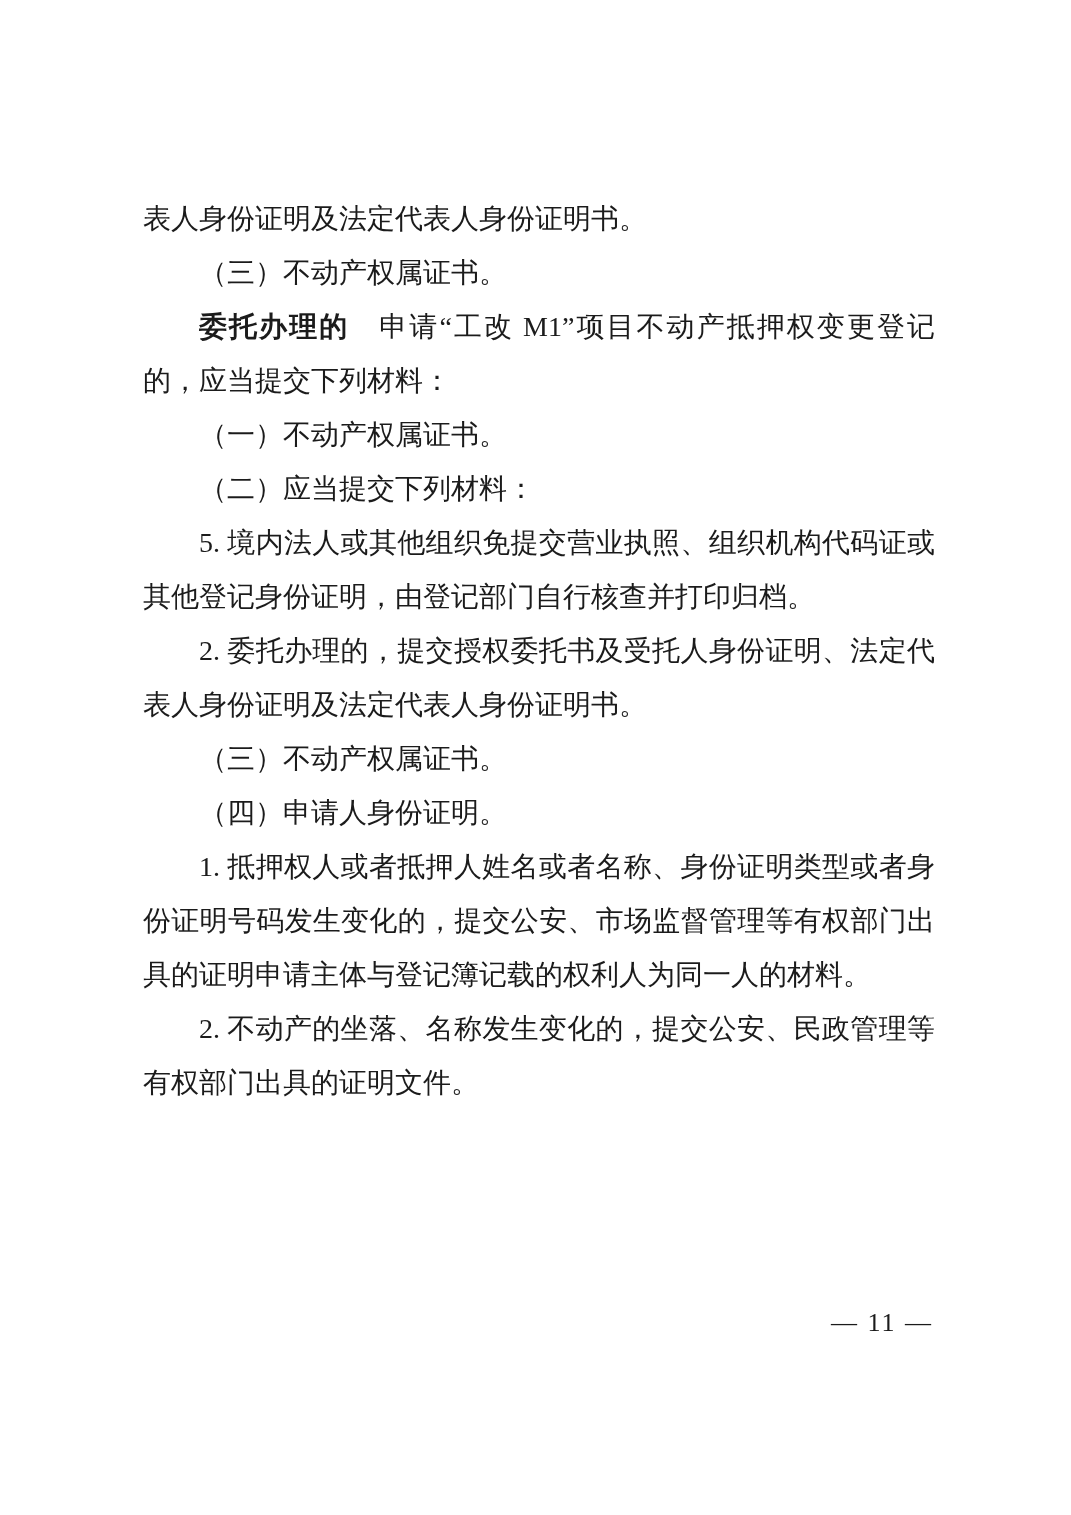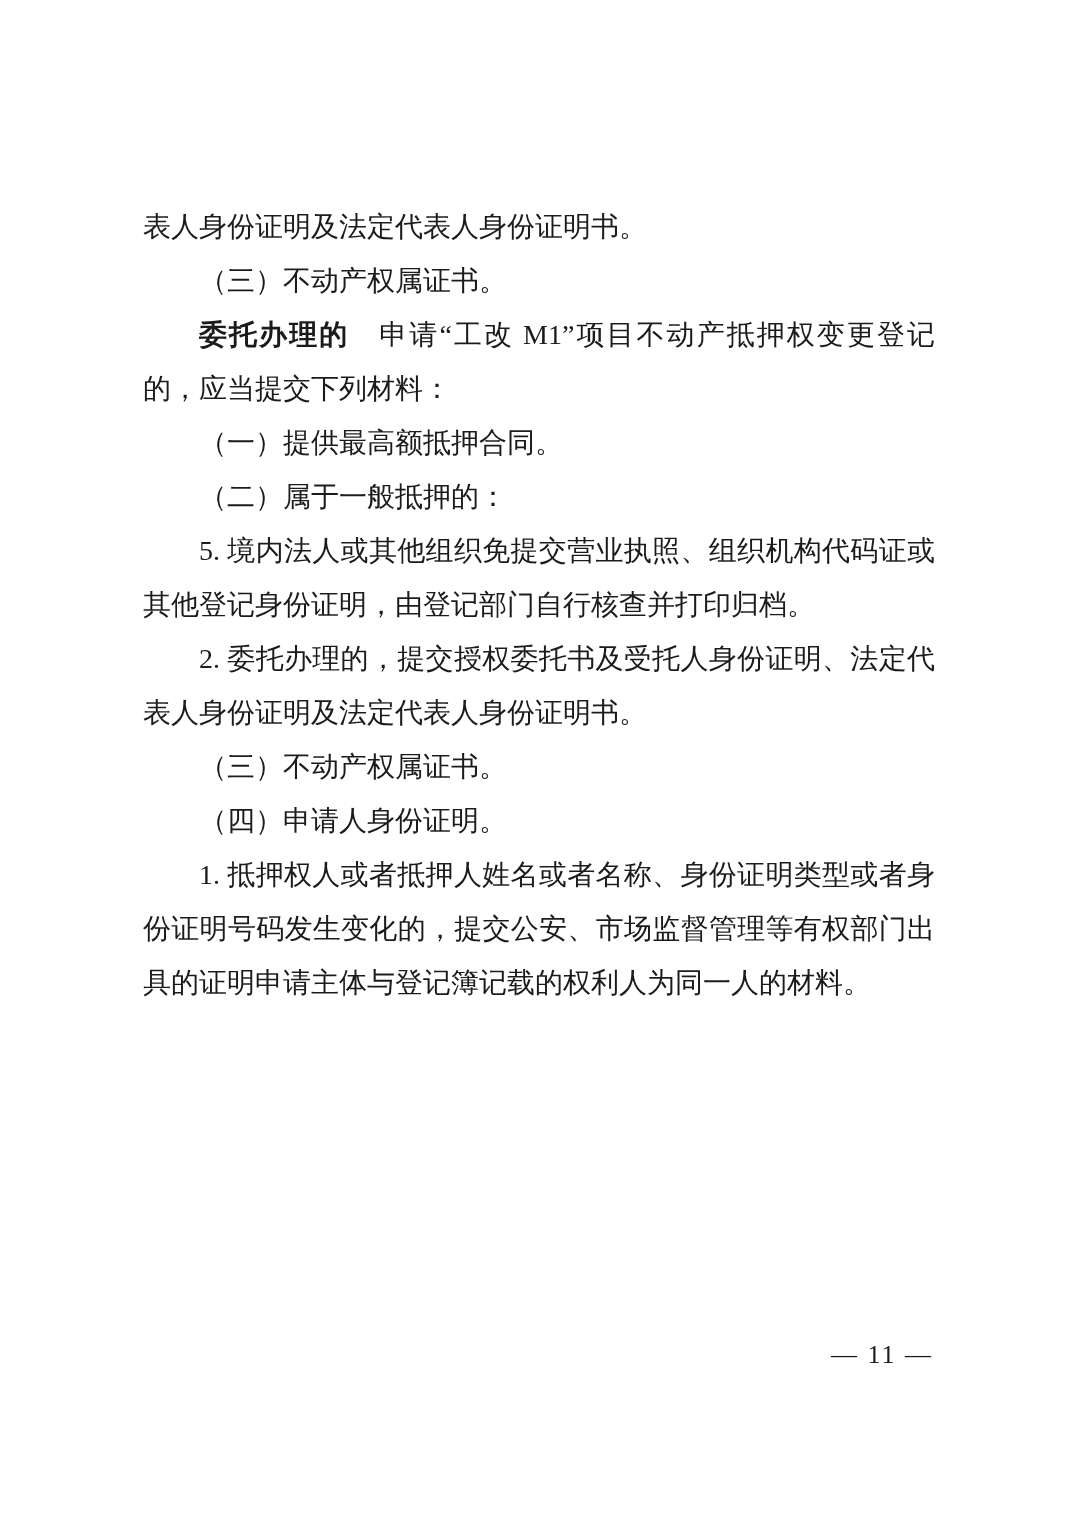--- a/index.html
+++ b/index.html
@@ -11,68 +11,69 @@
     width: 1071px;
     height: 1515px;
     background: #ffffff;
     font-family: "Liberation Serif", serif;
     color: #1b1b1b;
     overflow: hidden;
   }
   .doc-content {
     position: absolute;
     left: 143px;
-    top: 200px;
+    top: 192px;
     width: 792px;
     font-size: 28px;
     line-height: 54px;
   }
   .doc-content p {
     margin: 0;
     text-align: justify;
     text-justify: inter-ideograph;
   }
   .doc-content p.indent {
     text-indent: 2em;
     font-family: Liberation Serif, serif;
   }
   .article-term {
     font-weight: bold;
   }
   .page-footer {
     position: absolute;
-    top: 1328px;
+    top: 1296px;
     right: 138px;
     font-size: 26px;
     line-height: 54px;
     letter-spacing: 2px;
     color: #1b1b1b;
     white-space: nowrap;
   }
 </style>
 </head>
 <body>
 
 <div class="doc-content">
   <p>表人身份证明及法定代表人身份证明书。</p>
 
   <p class="indent">（三）不动产权属证书。</p>
 
 
   <p class="indent"><span class="article-term">委托办理的</span><span>　申请“工改 M1”项目不动产抵押权变更登记的，应当提交下列材料：</span></p>
 
-  <p class="indent">（一）提供最高额抵押合同。</p>
+  <p class="indent">（一）不动产权属证书。</p>
 
-  <p class="indent">（二）属于一般抵押的：</p>
+  <p class="indent">（二）应当提交下列材料：</p>
 
   <p class="indent">5. 境内法人或其他组织免提交营业执照、组织机构代码证或其他登记身份证明，由登记部门自行核查并打印归档。</p>
 
   <p class="indent">2. 委托办理的，提交授权委托书及受托人身份证明、法定代表人身份证明及法定代表人身份证明书。</p>
 
   <p class="indent">（三）不动产权属证书。</p>
 
   <p class="indent">（四）申请人身份证明。</p>
 
   <p class="indent">1. 抵押权人或者抵押人姓名或者名称、身份证明类型或者身份证明号码发生变化的，提交公安、市场监督管理等有权部门出具的证明申请主体与登记簿记载的权利人为同一人的材料。</p>
 
+  <p class="indent">2. 不动产的坐落、名称发生变化的，提交公安、民政管理等有权部门出具的证明文件。</p>
 </div>
 
 <div class="page-footer">— 11 —</div>
 
 </body></html>

